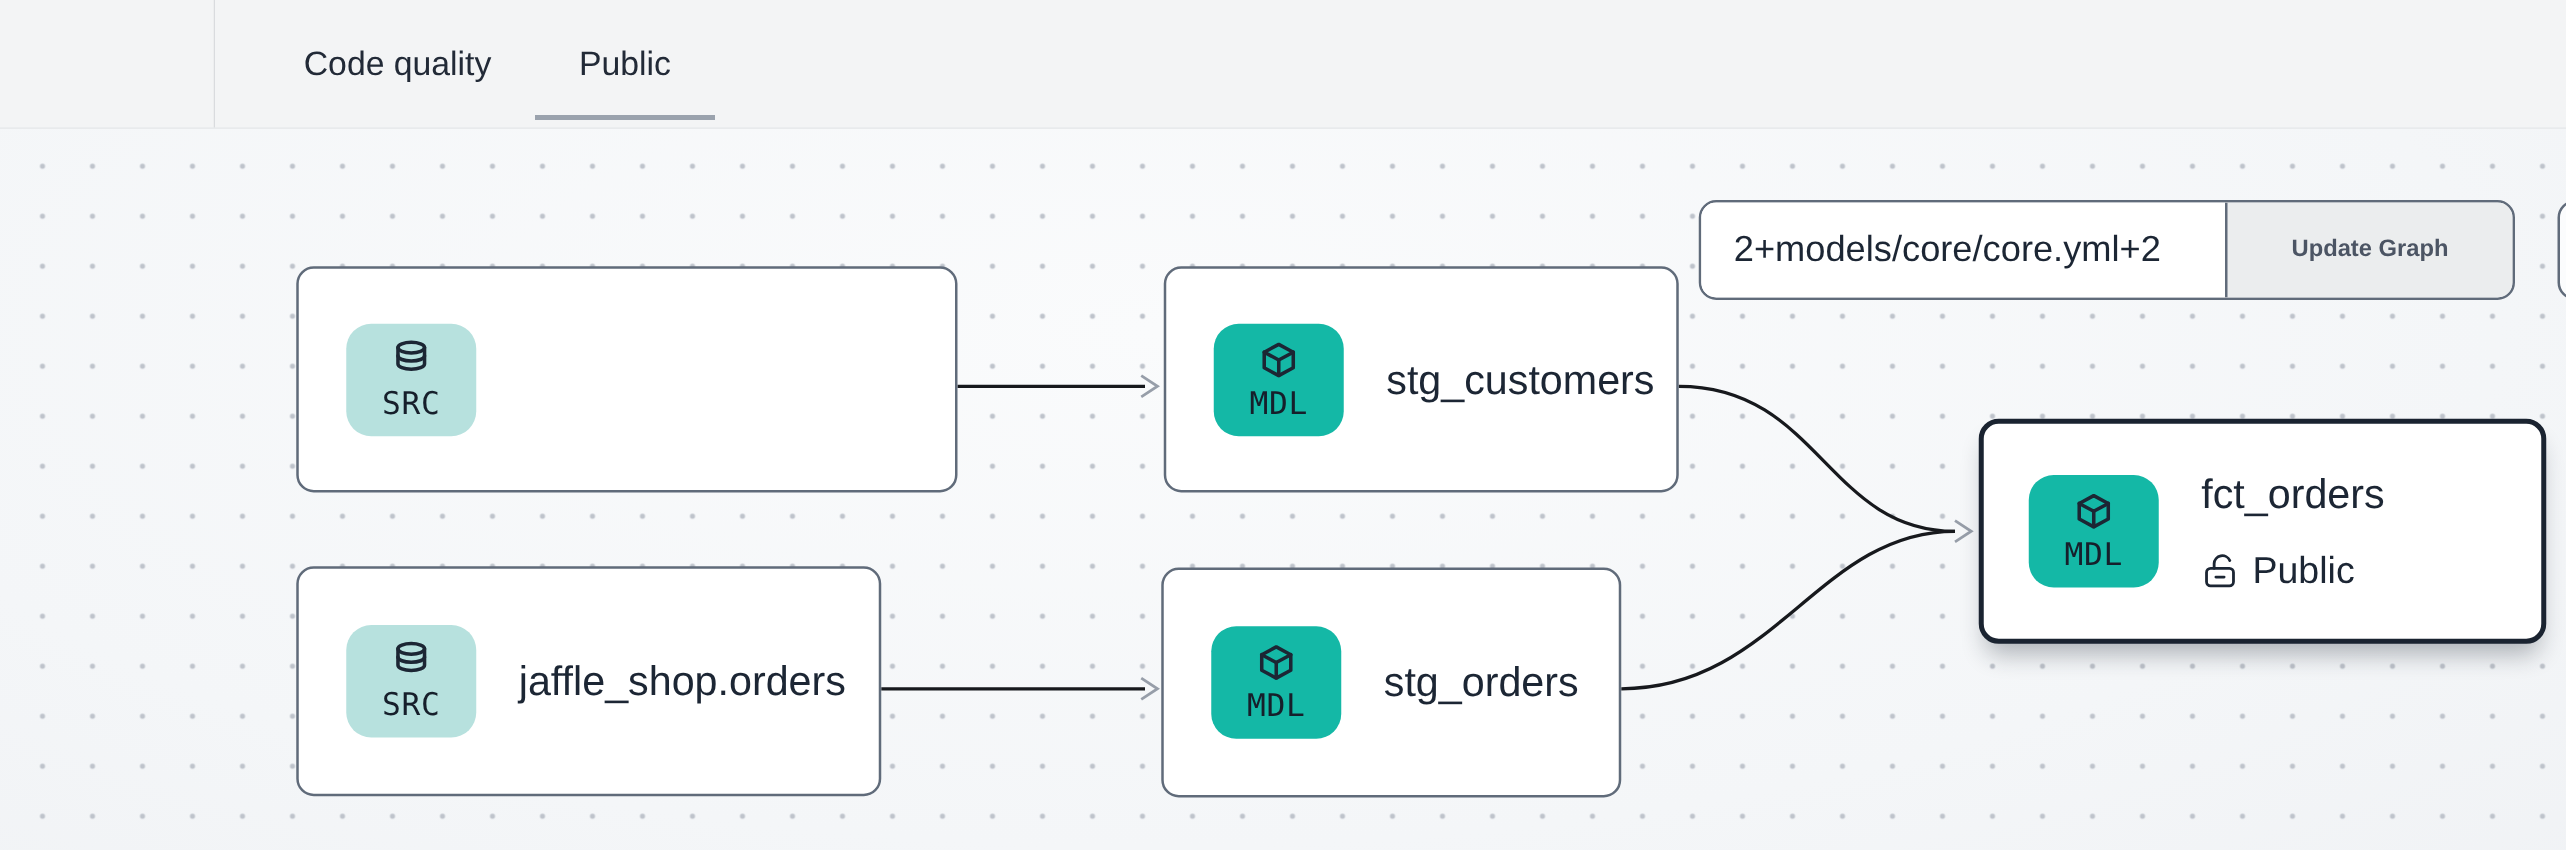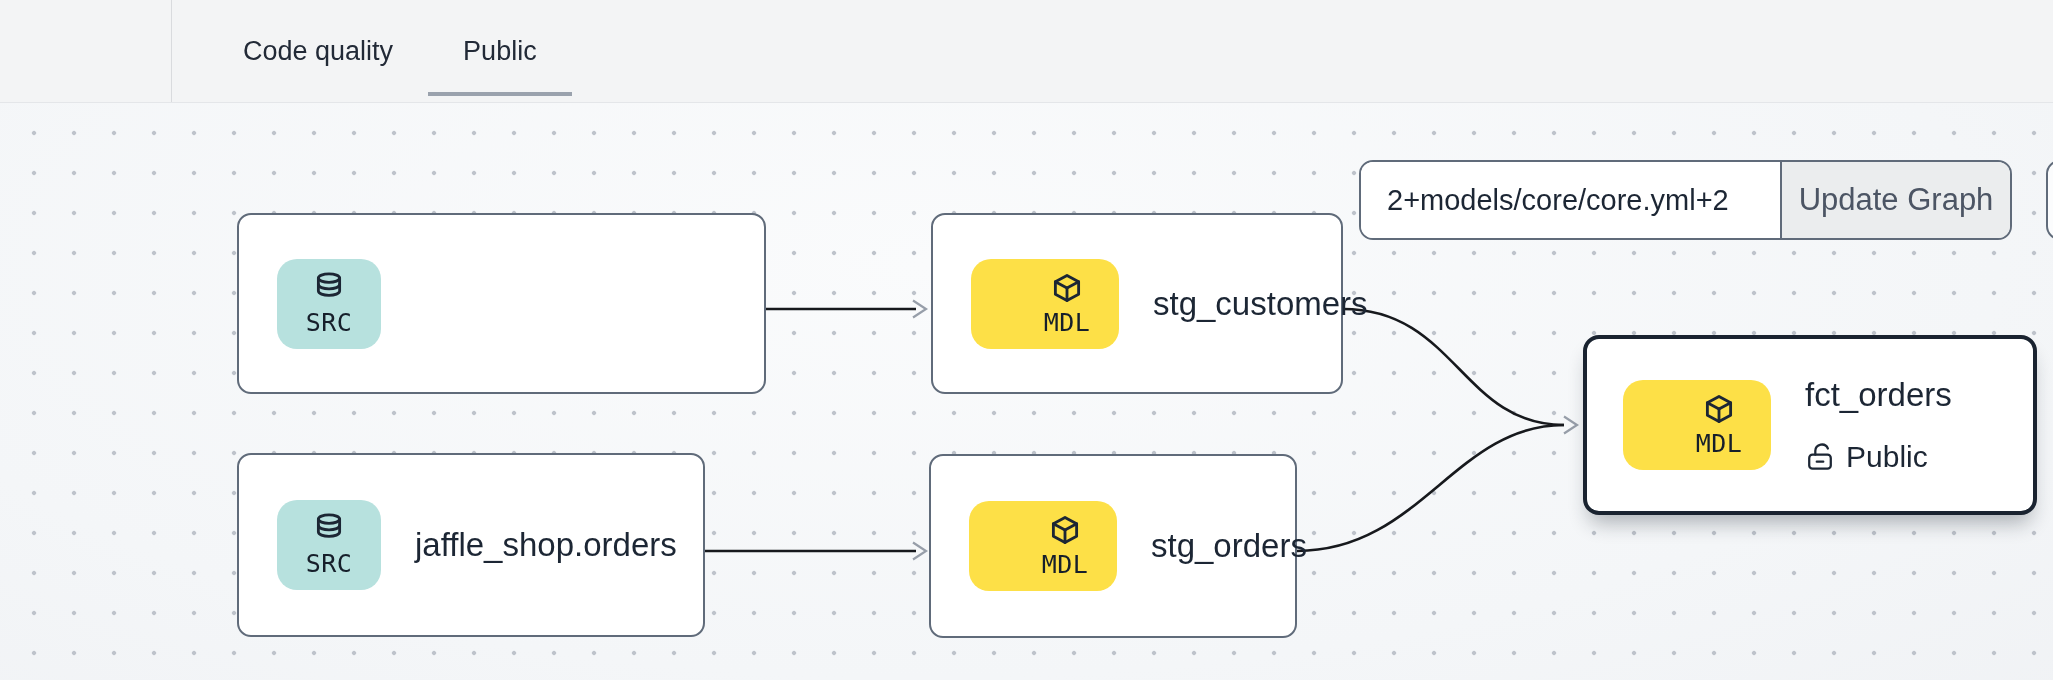--- a/index.html
+++ b/index.html
@@ -46,21 +46,21 @@
   }
   .node.selected{
     border:4px solid #1a2330;border-radius:16px;padding-left:36px;
     box-shadow:0 14px 20px -6px rgba(26,35,48,0.32);
   }
   .badge{
     width:104px;height:90px;border-radius:20px;flex:none;
     display:flex;flex-direction:column;align-items:center;justify-content:center;
   }
   .badge.src{background:#b7e1de;}
-  .badge.mdl{background:#fde047;padding-left:44px;}
+  .badge.mdl{background:#14b8a6;}
   .badge svg{width:36px;height:34px;stroke:#1c2634;fill:none;stroke-width:2;stroke-linecap:round;stroke-linejoin:round;}
   .badge-label{
     font-family:"DejaVu Sans Mono","Liberation Mono",monospace;
     font-size:25px;color:#161f2b;margin-top:3px;letter-spacing:0.5px;
   }
   .node-text{display:flex;flex-direction:column;justify-content:center;}
   .node-title{font-size:33px;color:#1c2634;white-space:nowrap;}
   .node-sub{display:flex;align-items:center;gap:11px;margin-top:26px;font-size:30px;color:#1c2634;}
   .node-sub svg{width:30px;height:30px;stroke:#1c2634;fill:none;stroke-width:2.4;stroke-linecap:round;stroke-linejoin:round;}
   
@@ -68,21 +68,21 @@
     position:absolute;left:1359px;top:160px;width:653px;height:80px;box-sizing:border-box;
     border:2px solid #606b7a;border-radius:14px;display:flex;overflow:hidden;background:#fff;
   }
   .selector-input{
     width:419px;box-sizing:border-box;display:flex;align-items:center;
     padding:0 26px;font-size:29px;color:#1c2634;background:#fff;white-space:nowrap;
   }
   .update-btn{
     flex:1;display:flex;align-items:center;justify-content:center;
     background:rgba(233,235,237,0.92);border:none;border-left:2px solid #606b7a;
-    font-family:inherit;font-size:31px;font-weight:400;color:#4c5564;cursor:pointer;
+    font-family:inherit;font-size:19px;font-weight:700;color:#4c5564;cursor:pointer;
   }
   .partial-control{
     position:absolute;left:2046px;top:160px;width:44px;height:80px;box-sizing:border-box;
     border:2px solid #606b7a;border-radius:14px;background:#fbfcfd;
   }
 </style>
 </head>
 <body>
 
 <div class="app">

